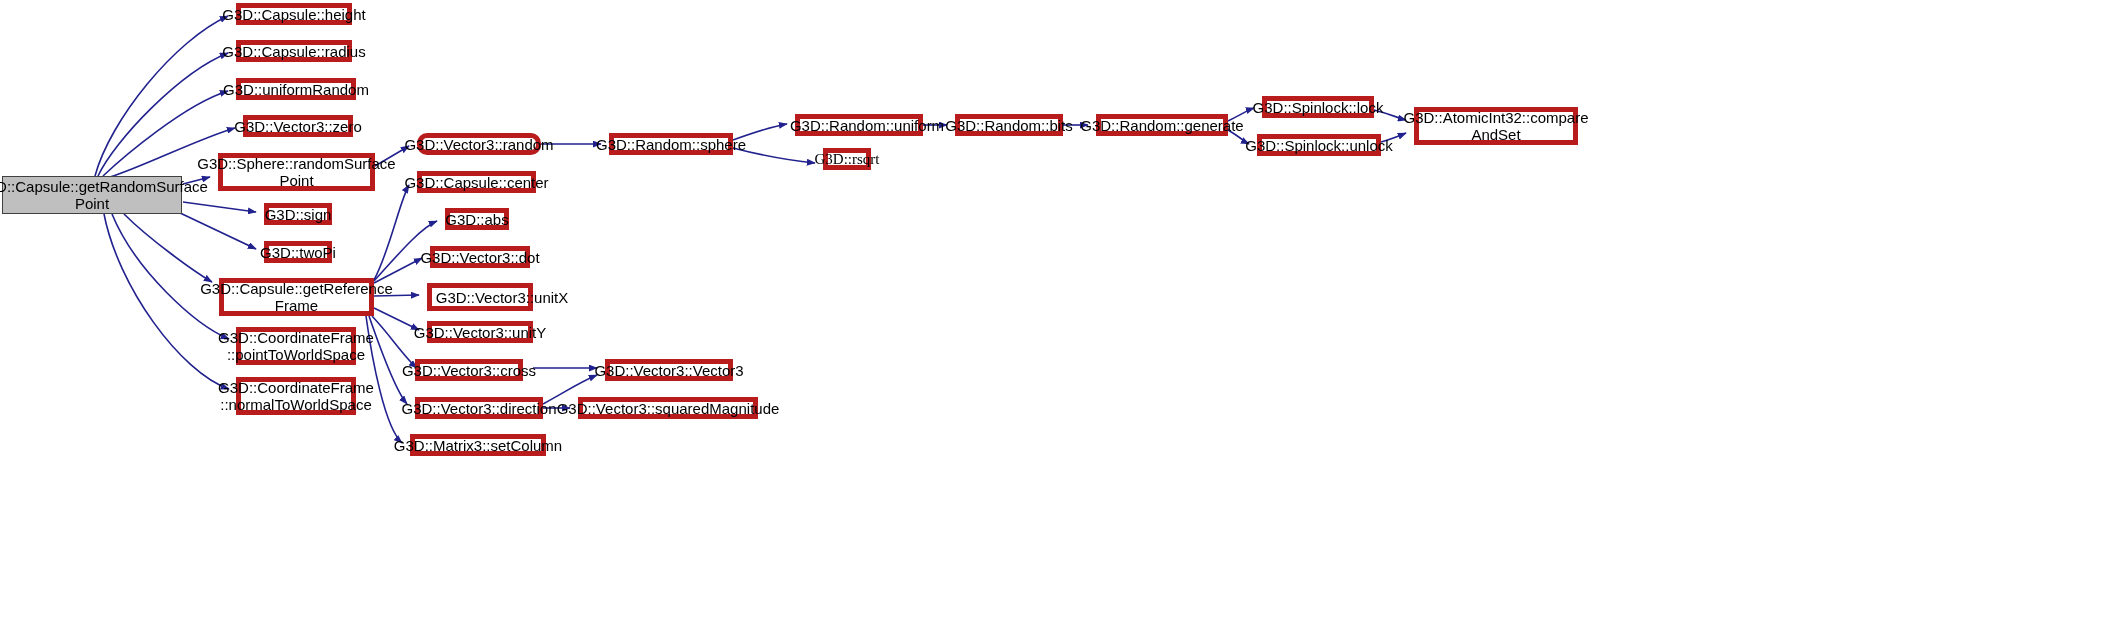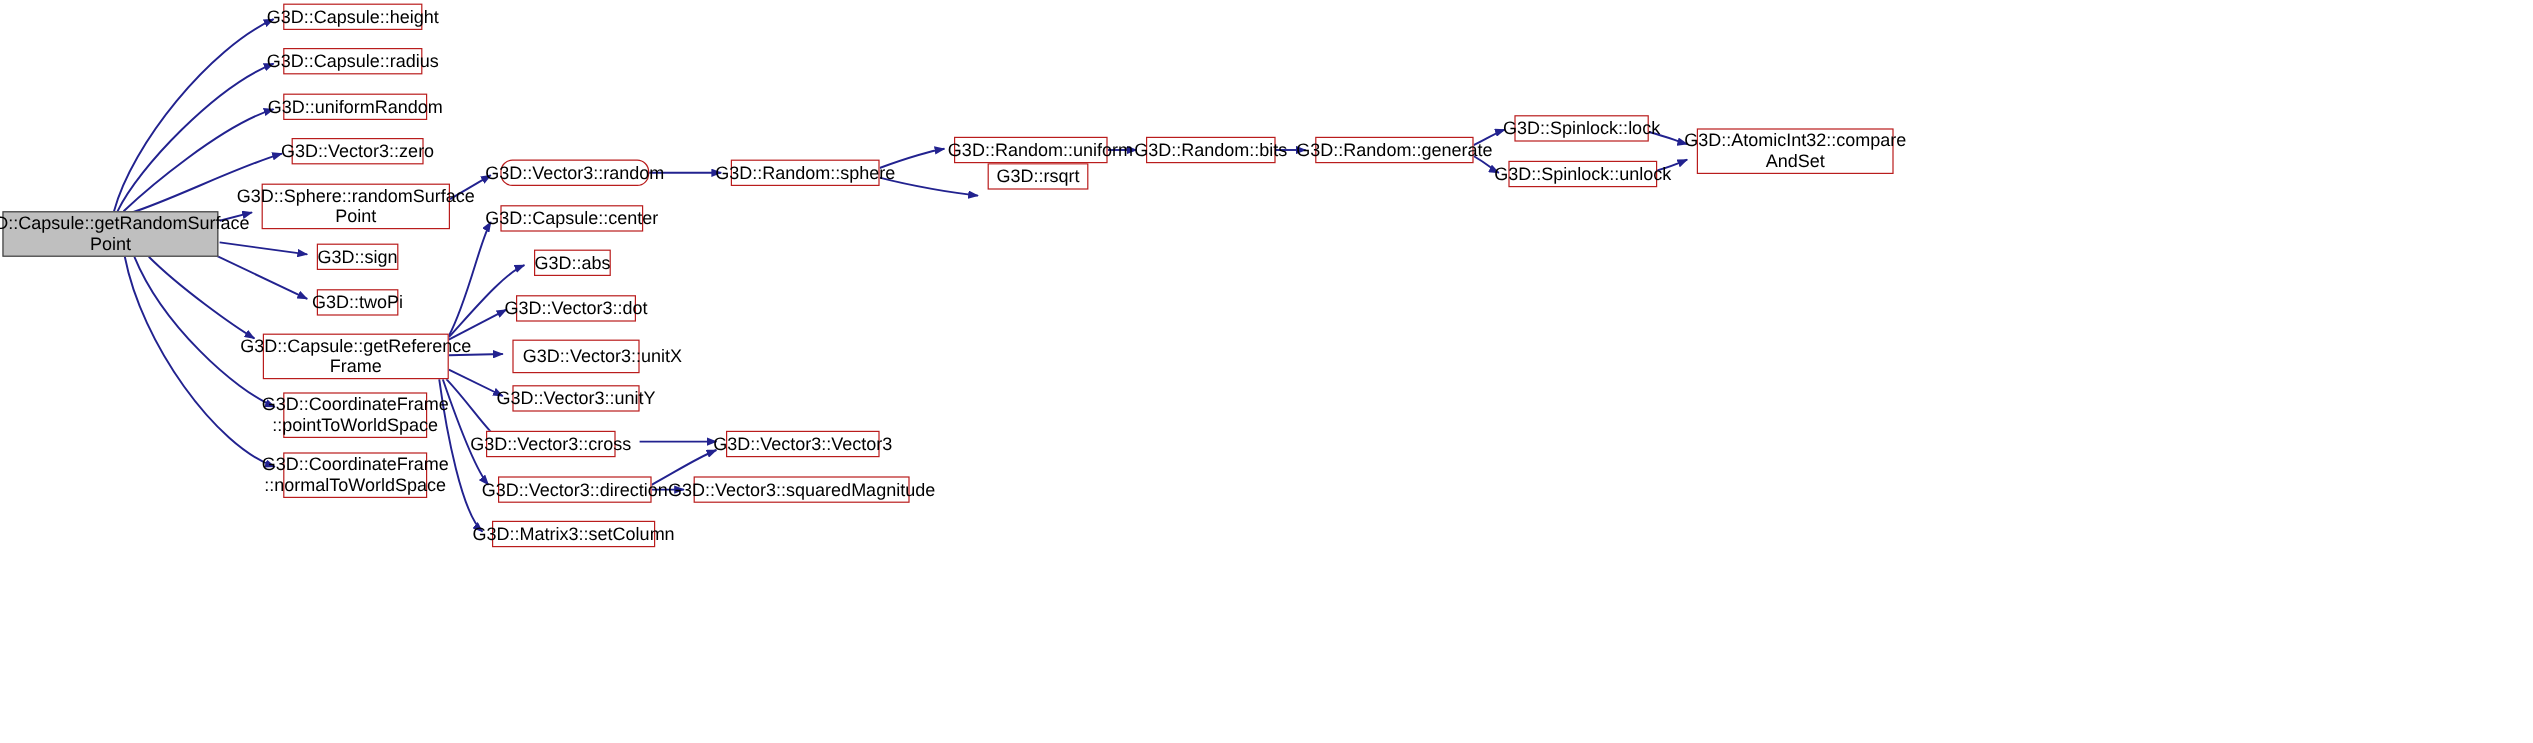--- a/index.html
+++ b/index.html
@@ -19,21 +19,21 @@
     position: absolute;
     left: 0;
     top: 0;
     width: 2111px;
     height: 619px;
     pointer-events: none;
   }
   .node {
     position: absolute;
     box-sizing: border-box;
-    border: 1px solid #b91c1c;
+    border: 5px solid #b91c1c;
     background: #ffffff;
     color: #000000;
     display: flex;
     align-items: center;
     justify-content: center;
     text-align: center;
     font-size: 15px;
     line-height: 17px;
     white-space: pre-line;
     letter-spacing: 0px;
@@ -104,25 +104,25 @@
       <div class="node" style="left: 236px; top: 327px; width: 120px; height: 38px;">G3D::CoordinateFrame
 ::pointToWorldSpace</div>
       <div class="node" style="left: 236px; top: 377px; width: 120px; height: 38px;">G3D::CoordinateFrame
 ::normalToWorldSpace</div>
       <div class="node" style="left: 417px; top: 133px; width: 124px; height: 22px; border-radius: 10px;">G3D::Vector3::random</div>
       <div class="node" style="left: 417px; top: 171px; width: 119px; height: 22px;">G3D::Capsule::center</div>
       <div class="node" style="left: 445px; top: 208px; width: 64px; height: 22px;">G3D::abs</div>
       <div class="node" style="left: 430px; top: 246px; width: 100px; height: 22px;">G3D::Vector3::dot</div>
       <div class="node" style="left: 427px; top: 283px; width: 106px; height: 28px; padding-left: 48px;">G3D::Vector3::unitX</div>
       <div class="node" style="left: 427px; top: 321px; width: 106px; height: 22px;">G3D::Vector3::unitY</div>
-      <div class="node" style="left: 405px; top: 359px; width: 108px; height: 22px;">G3D::Vector3::cross</div>
+      <div class="node" style="left: 415px; top: 359px; width: 108px; height: 22px;">G3D::Vector3::cross</div>
       <div class="node" style="left: 415px; top: 397px; width: 128px; height: 22px;">G3D::Vector3::direction</div>
       <div class="node" style="left: 410px; top: 434px; width: 136px; height: 22px;">G3D::Matrix3::setColumn</div>
       <div class="node" style="left: 609px; top: 133px; width: 124px; height: 22px;">G3D::Random::sphere</div>
-      <div class="node" style="left: 823px; top: 136px; width: 84px; height: 22px;">G3D::rsqrt</div>
+      <div class="node" style="left: 823px; top: 148px; width: 48px; height: 22px; font-family: Liberation Serif, serif;">G3D::rsqrt</div>
       <div class="node" style="left: 605px; top: 359px; width: 128px; height: 22px;">G3D::Vector3::Vector3</div>
       <div class="node" style="left: 578px; top: 397px; width: 180px; height: 22px;">G3D::Vector3::squaredMagnitude</div>
       <div class="node" style="left: 795px; top: 114px; width: 128px; height: 22px; padding-left: 20px;">G3D::Random::uniform</div>
       <div class="node" style="left: 955px; top: 114px; width: 108px; height: 22px;">G3D::Random::bits</div>
       <div class="node" style="left: 1096px; top: 114px; width: 132px; height: 22px;">G3D::Random::generate</div>
       <div class="node" style="left: 1262px; top: 96px; width: 112px; height: 22px;">G3D::Spinlock::lock</div>
       <div class="node" style="left: 1257px; top: 134px; width: 124px; height: 22px;">G3D::Spinlock::unlock</div>
       <div class="node" style="left: 1414px; top: 107px; width: 164px; height: 38px;">G3D::AtomicInt32::compare
 AndSet</div>
     </div>

